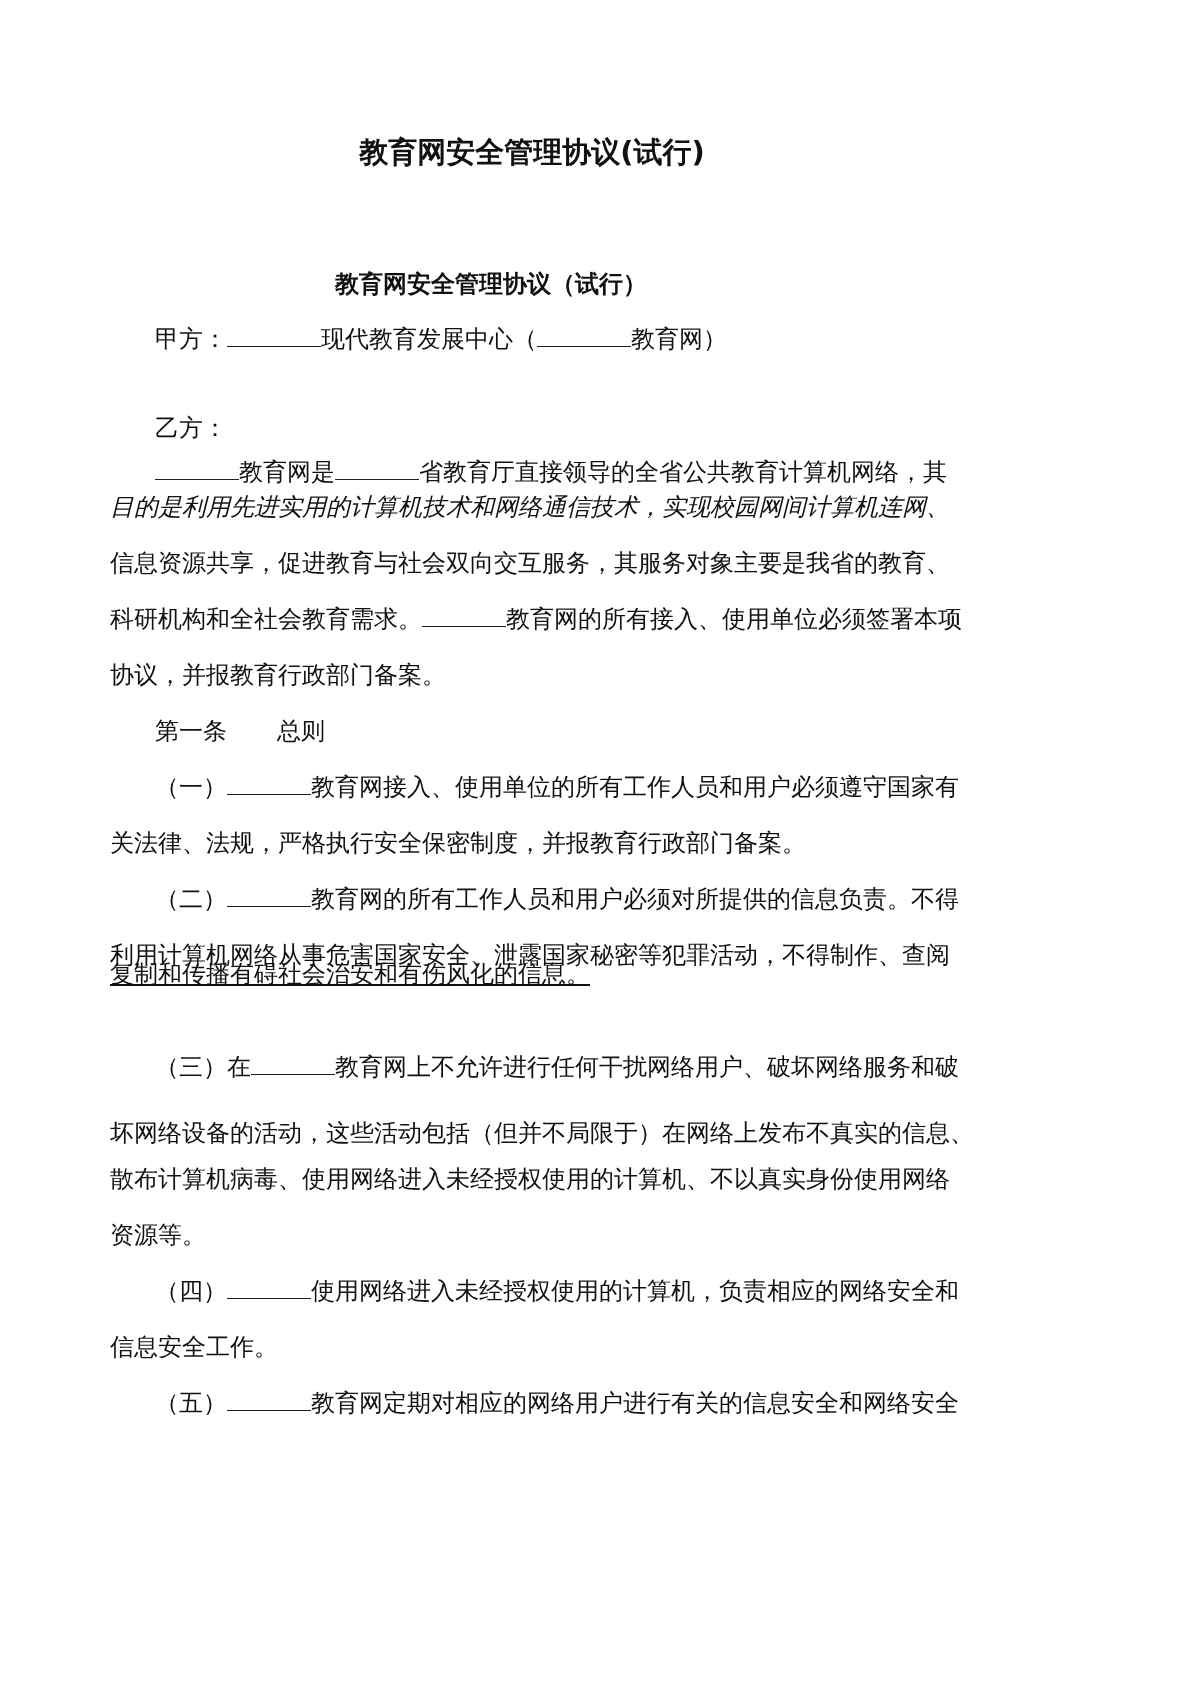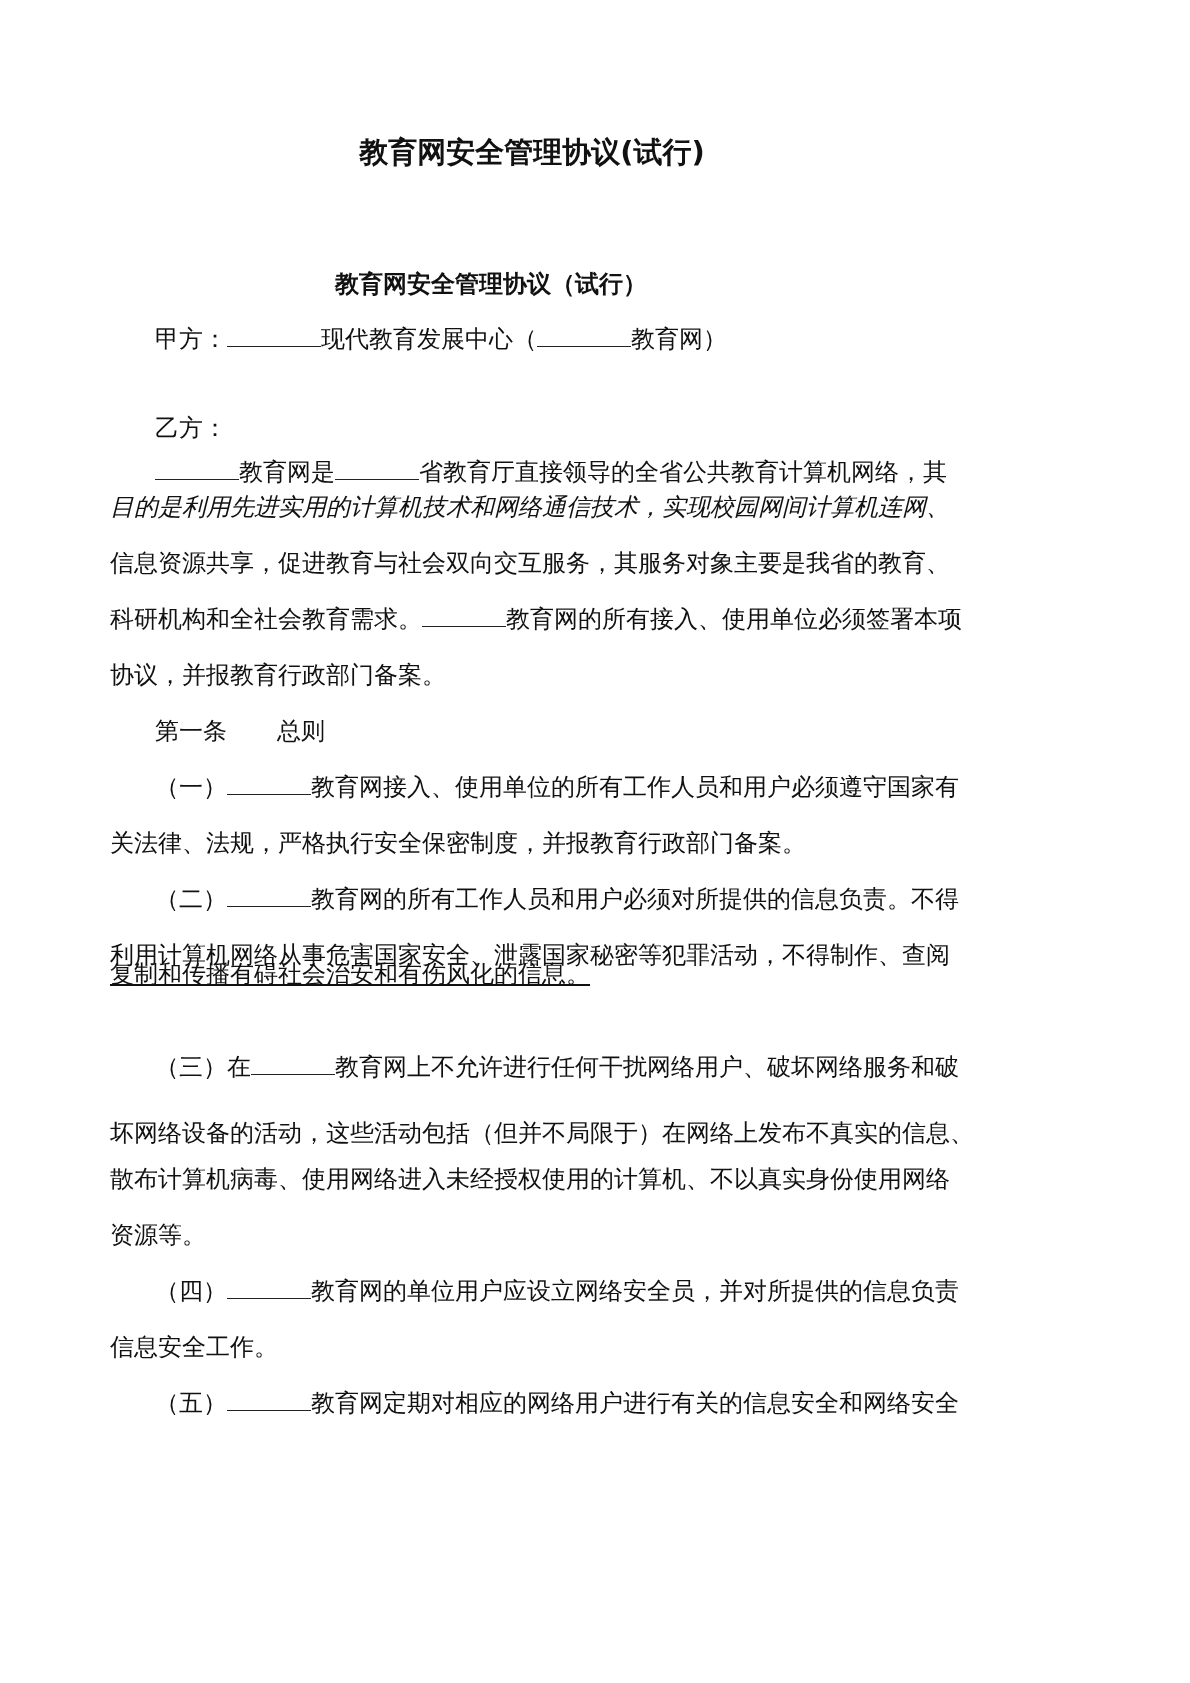--- a/index.html
+++ b/index.html
@@ -71,21 +71,21 @@
   <div class="line" style="top:958px;text-decoration:underline;">复制和传播有碍社会治安和有伤风化的信息。</div>
 
   <div class="line" style="top:1051px; left:155px;">
     <span>（三）在</span><span class="blank short"></span><span>教育网上不允许进行任何干扰网络用户、破坏网络服务和破</span>
   </div>
   <div class="line" style="top:1117px;">坏网络设备的活动，这些活动包括（但并不局限于）在网络上发布不真实的信息、</div>
   <div class="line" style="top:1163px;">散布计算机病毒、使用网络进入未经授权使用的计算机、不以真实身份使用网络</div>
   <div class="line" style="top:1219px;">资源等。</div>
 
   <div class="line" style="top:1275px; left:155px;">
-    <span>（四）</span><span class="blank short"></span><span>教育网的单位用户应设立网络安全员，并对所提供的信息负责</span>
+    <span>（四）</span><span class="blank short"></span><span>使用网络进入未经授权使用的计算机，负责相应的网络安全和</span>
   </div>
   <div class="line" style="top:1331px;">信息安全工作。</div>
 
   <div class="line" style="top:1387px; left:155px;">
     <span>（五）</span><span class="blank short"></span><span>教育网定期对相应的网络用户进行有关的信息安全和网络安全</span>
   </div>
 
 </div>
 
 </body></html>

